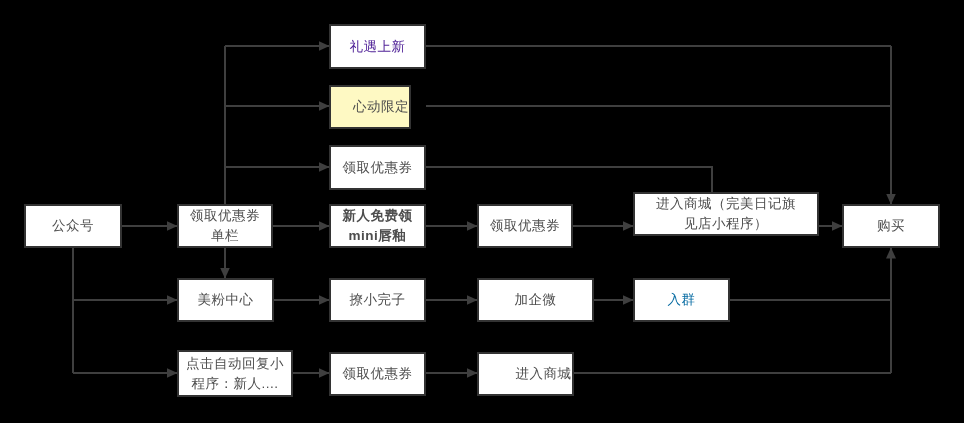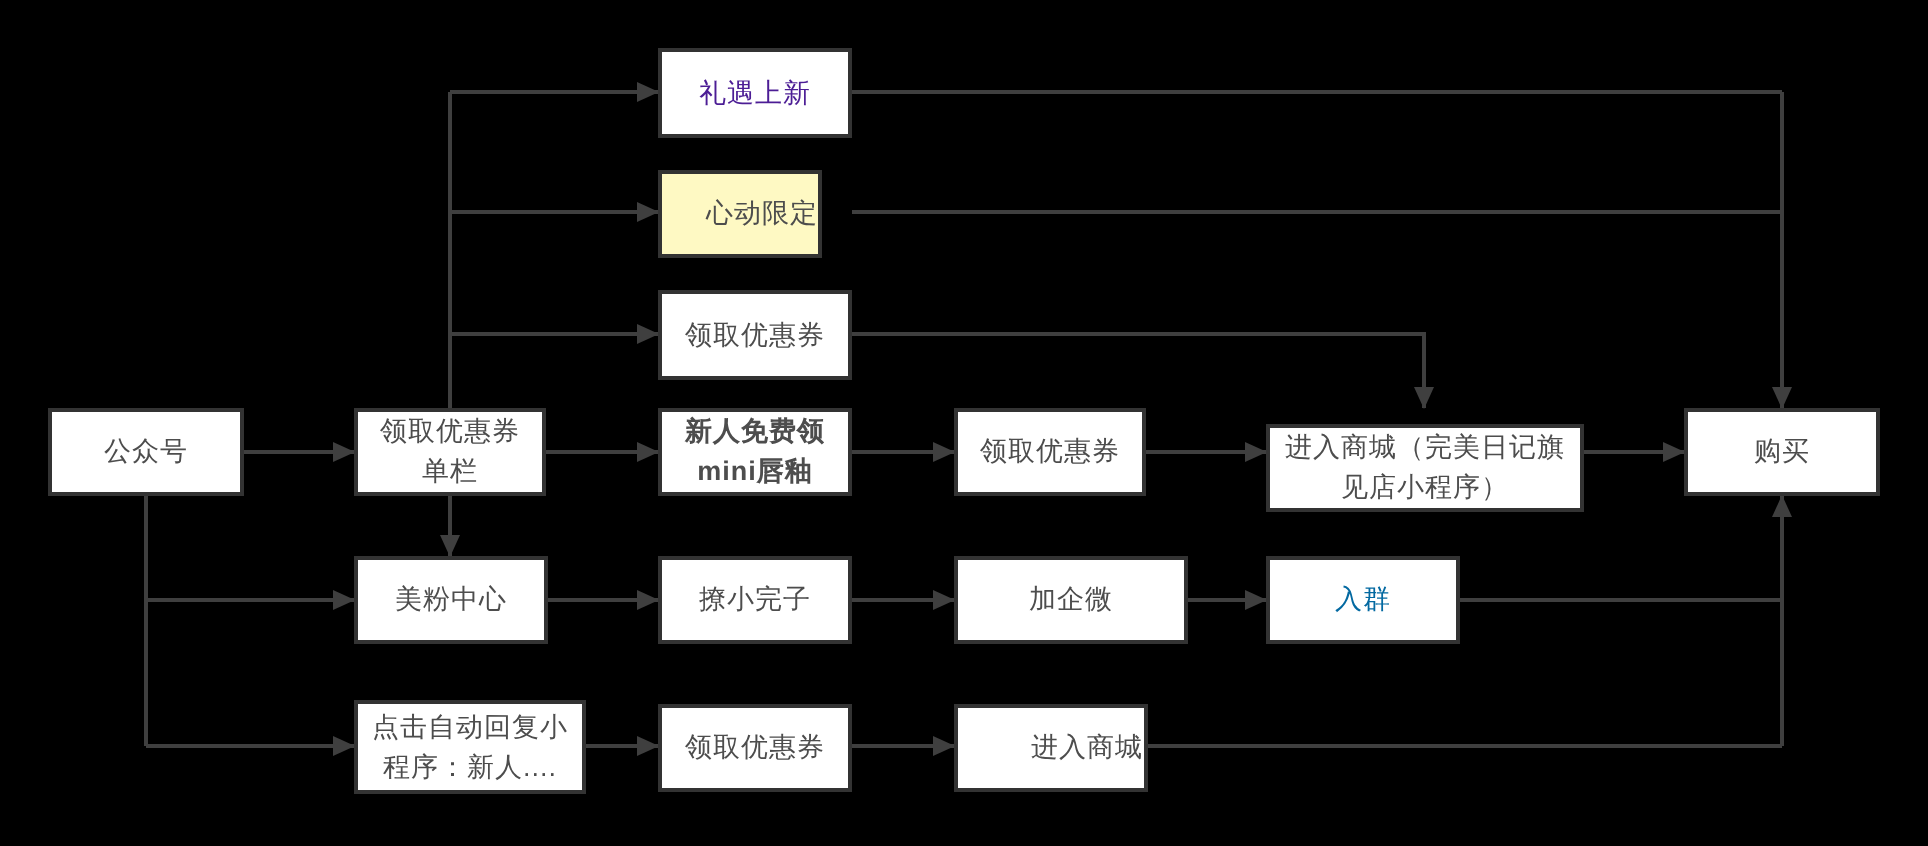--- a/index.html
+++ b/index.html
@@ -84,21 +84,21 @@
         <span class="node-label" style="color: rgb(77, 77, 77);">领取优惠券
 单栏</span>
       </div>
       <div class="node" style="left: 329px; top: 204px; width: 97px; height: 44px; background: rgb(255, 255, 255); border-color: rgb(51, 51, 51); font-weight: bold;">
         <span class="node-label" style="color: rgb(77, 77, 77);">新人免费领
 mini唇釉</span>
       </div>
       <div class="node" style="left: 477px; top: 204px; width: 96px; height: 44px; background: rgb(255, 255, 255); border-color: rgb(51, 51, 51);">
         <span class="node-label" style="color: rgb(77, 77, 77);">领取优惠券</span>
       </div>
-      <div class="node" style="left: 633px; top: 212px; width: 159px; height: 44px; background: rgb(255, 255, 255); border-color: rgb(51, 51, 51);">
+      <div class="node" style="left: 633px; top: 192px; width: 186px; height: 44px; background: rgb(255, 255, 255); border-color: rgb(51, 51, 51);">
         <span class="node-label" style="color: rgb(77, 77, 77);">进入商城（完美日记旗
 见店小程序）</span>
       </div>
       <div class="node" style="left: 842px; top: 204px; width: 98px; height: 44px; background: rgb(255, 255, 255); border-color: rgb(51, 51, 51);">
         <span class="node-label" style="color: rgb(77, 77, 77);">购买</span>
       </div>
       <div class="node" style="left: 177px; top: 278px; width: 97px; height: 44px; background: rgb(255, 255, 255); border-color: rgb(51, 51, 51);">
         <span class="node-label" style="color: rgb(77, 77, 77);">美粉中心</span>
       </div>
       <div class="node" style="left: 329px; top: 278px; width: 97px; height: 44px; background: rgb(255, 255, 255); border-color: rgb(51, 51, 51);">

